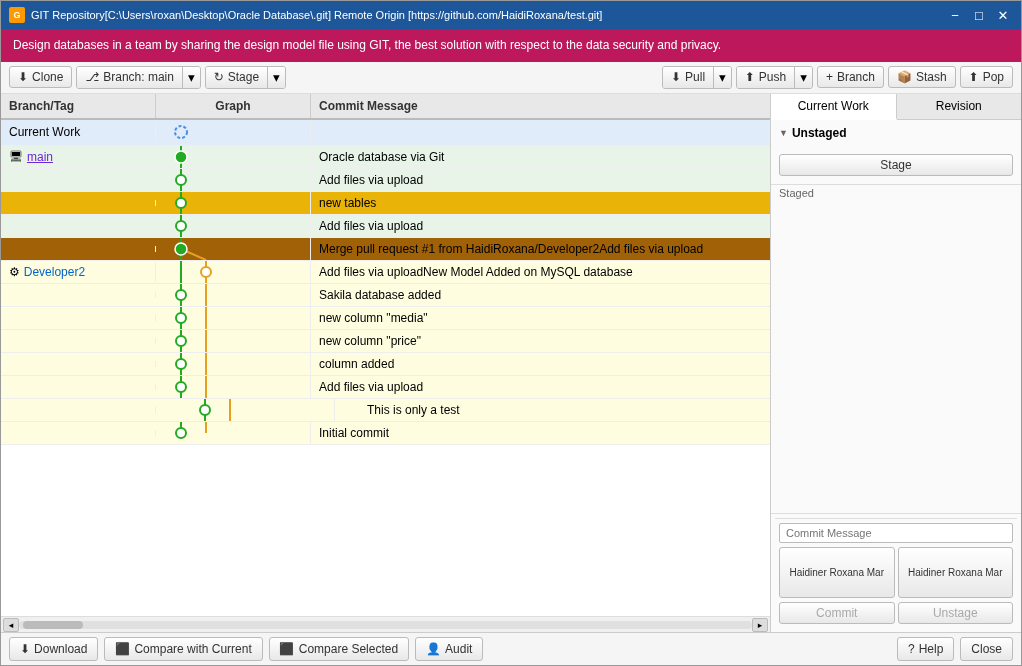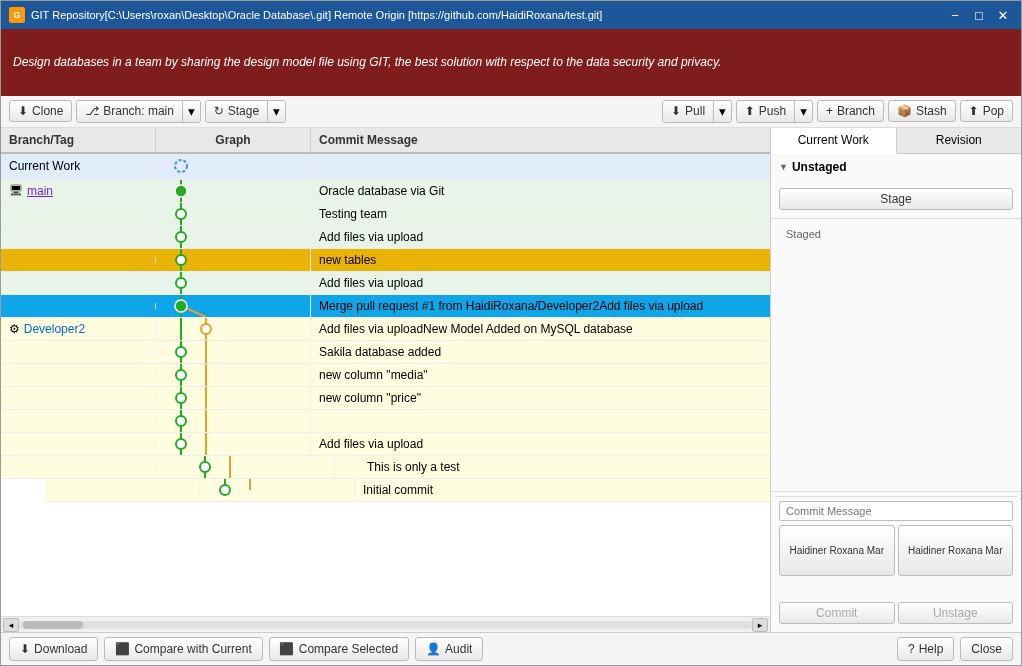--- a/index.html
+++ b/index.html
@@ -6,21 +6,21 @@
     body { font-family: 'Segoe UI', Arial, sans-serif; font-size: 12px; background: #f0f0f0; width: 1022px; height: 666px; overflow: hidden; }
 
     .window { width: 1022px; height: 666px; display: flex; flex-direction: column; background: #fff; border: 1px solid #999; }
 
     .title-bar { background: #1e5799; color: white; padding: 4px 8px; display: flex; align-items: center; justify-content: space-between; min-height: 28px; }
     .title-bar-left { display: flex; align-items: center; gap: 6px; font-size: 12px; }
     .title-bar-icon { width: 16px; height: 16px; background: #f90; border-radius: 2px; display: flex; align-items: center; justify-content: center; font-size: 9px; color: white; font-weight: bold; flex-shrink: 0; }
     .title-bar-controls { display: flex; gap: 4px; }
     .title-bar-btn { width: 20px; height: 20px; background: none; border: none; color: white; cursor: pointer; font-size: 13px; display: flex; align-items: center; justify-content: center; }
 
-    .subtitle-bar { background: #7f1d1d; color: white; padding: 25px 12px; font-size: 12px; line-height: 1.4; font-style: italic; }
+    .subtitle-bar { background: #be185d; color: white; padding: 8px 12px; font-size: 12px; line-height: 1.4; }
 
     .toolbar { background: #f5f5f5; border-bottom: 1px solid #ddd; padding: 4px 8px; display: flex; align-items: center; gap: 4px; }
     .btn { display: flex; align-items: center; gap: 4px; padding: 3px 8px; border: 1px solid #bbb; background: linear-gradient(to bottom, #fff, #e8e8e8); border-radius: 3px; cursor: pointer; font-size: 12px; color: #333; white-space: nowrap; }
     .btn-split { display: flex; align-items: stretch; border: 1px solid #bbb; border-radius: 3px; overflow: hidden; }
     .btn-split .btn-main { border: none; border-radius: 0; border-right: 1px solid #bbb; }
     .btn-split .btn-arrow { border: none; border-radius: 0; padding: 3px 5px; background: linear-gradient(to bottom, #fff, #e8e8e8); cursor: pointer; }
     .toolbar-spacer { flex: 1; }
 
     .main-content { display: flex; flex: 1; overflow: hidden; }
 
@@ -50,29 +50,29 @@
     .right-tab.active { background: #fff; border-bottom: 2px solid #fff; margin-bottom: -1px; }
     .right-tab:last-child { border-right: none; }
 
     .unstaged-section { padding: 4px; }
     .tree-item { display: flex; align-items: center; gap: 4px; padding: 2px 4px; cursor: pointer; }
     .tree-arrow { font-size: 9px; color: #666; }
     .checkbox-small { width: 13px; height: 13px; border: 1px solid #888; background: white; flex-shrink: 0; cursor: pointer; }
     .file-label { color: #c00; }
     .stage-btn { display: flex; align-items: center; justify-content: center; padding: 3px 12px; border: 1px solid #bbb; background: linear-gradient(to bottom, #fff, #e8e8e8); border-radius: 3px; cursor: pointer; font-size: 12px; color: #333; width: 100%; margin: 4px 0; }
 
-    .staged-section { padding: 7px; border-top: 1px solid #ddd; }
+    .staged-section { padding: 0; border-top: 1px solid #ddd; }
     .staged-label { padding: 2px 8px; color: #666; font-size: 11px; }
 
     .commit-section { padding: 4px; border-top: 1px solid #ddd; flex: 0; }
     .commit-msg-input { width: 100%; border: 1px solid #bbb; padding: 3px 6px; font-size: 11px; color: #aaa; margin-bottom: 4px; background: white; border-radius: 2px; }
     .commit-author-row { display: flex; gap: 3px; margin-bottom: 4px; }
     .author-btn { flex: 1; padding: 19px 4px; border: 1px solid #bbb; background: linear-gradient(to bottom, #fff, #e8e8e8); border-radius: 3px; cursor: pointer; font-size: 10px; color: #333; text-align: center; white-space: nowrap; overflow: hidden; text-overflow: ellipsis; }
     .commit-action-row { display: flex; gap: 3px; }
-    .commit-action-btn { flex: 1; padding: 3px 6px; border: 1px solid #bbb; background: linear-gradient(to bottom, #fff, #e8e8e8); border-radius: 3px; cursor: pointer; font-size: 12px; color: #333; text-align: center; margin-top: 22px; }
+    .commit-action-btn { flex: 1; padding: 3px 6px; border: 1px solid #bbb; background: linear-gradient(to bottom, #fff, #e8e8e8); border-radius: 3px; cursor: pointer; font-size: 12px; color: #333; text-align: center; }
     .commit-action-btn.disabled { color: #aaa; cursor: default; }
 
     .bottom-bar { border-top: 1px solid #ccc; padding: 4px 8px; display: flex; align-items: center; gap: 6px; background: #f5f5f5; }
     .bottom-btn { display: flex; align-items: center; gap: 4px; padding: 4px 10px; border: 1px solid #bbb; background: linear-gradient(to bottom, #fff, #e8e8e8); border-radius: 3px; cursor: pointer; font-size: 12px; color: #333; }
     .bottom-spacer { flex: 1; }
 
     .scrollbar-row { height: 16px; background: #f0f0f0; border-top: 1px solid #ddd; display: flex; align-items: center; padding: 0 2px; }
     .scrollbar-track { flex: 1; height: 8px; background: #e0e0e0; border-radius: 4px; position: relative; }
     .scrollbar-thumb { width: 60px; height: 8px; background: #bbb; border-radius: 4px; position: absolute; left: 4px; }
     .scroll-arrow { width: 16px; height: 14px; background: #ddd; border: 1px solid #bbb; border-radius: 2px; display: flex; align-items: center; justify-content: center; cursor: pointer; font-size: 9px; }
@@ -179,73 +179,61 @@
             <svg width="155" height="22">
               <line x1="25" y1="0" x2="25" y2="22" stroke="#22aa22" stroke-width="2"></line>
               <circle cx="25" cy="11" r="6" fill="#22aa22" stroke="white" stroke-width="1.5"></circle>
             </svg>
           </div>
           <div class="cell-commit">
             <span>Oracle database via Git</span>
           </div>
         </div>
 
+
         <div class="table-row" style="background:#e8f4e8;">
           <div class="cell-branch"></div>
           <div class="cell-graph">
             <svg width="155" height="22">
               <line x1="25" y1="0" x2="25" y2="22" stroke="#22aa22" stroke-width="2"></line>
               <circle cx="25" cy="11" r="5" fill="white" stroke="#22aa22" stroke-width="2"></circle>
             </svg>
           </div>
           <div class="cell-commit">
-            <span>Testing team</span>
+            <span>Add files via upload</span>
+          </div>
+        </div>
+
+        <div class="table-row" style="background:#eab308;">
+          <div class="cell-branch"></div>
+          <div class="cell-graph">
+            <svg width="155" height="22">
+              <line x1="25" y1="0" x2="25" y2="22" stroke="#22aa22" stroke-width="2"></line>
+              <circle cx="25" cy="11" r="5" fill="white" stroke="#22aa22" stroke-width="2"></circle>
+            </svg>
+          </div>
+          <div class="cell-commit">
+            <span>new tables</span>
           </div>
         </div>
 
         <div class="table-row" style="background:#e8f4e8;">
           <div class="cell-branch"></div>
           <div class="cell-graph">
             <svg width="155" height="22">
               <line x1="25" y1="0" x2="25" y2="22" stroke="#22aa22" stroke-width="2"></line>
               <circle cx="25" cy="11" r="5" fill="white" stroke="#22aa22" stroke-width="2"></circle>
             </svg>
           </div>
           <div class="cell-commit">
             <span>Add files via upload</span>
           </div>
         </div>
 
-        <div class="table-row" style="background:#eab308;">
-          <div class="cell-branch"></div>
-          <div class="cell-graph">
-            <svg width="155" height="22">
-              <line x1="25" y1="0" x2="25" y2="22" stroke="#22aa22" stroke-width="2"></line>
-              <circle cx="25" cy="11" r="5" fill="white" stroke="#22aa22" stroke-width="2"></circle>
-            </svg>
-          </div>
-          <div class="cell-commit">
-            <span>new tables</span>
-          </div>
-        </div>
-
-        <div class="table-row" style="background:#e8f4e8;">
-          <div class="cell-branch"></div>
-          <div class="cell-graph">
-            <svg width="155" height="22">
-              <line x1="25" y1="0" x2="25" y2="22" stroke="#22aa22" stroke-width="2"></line>
-              <circle cx="25" cy="11" r="5" fill="white" stroke="#22aa22" stroke-width="2"></circle>
-            </svg>
-          </div>
-          <div class="cell-commit">
-            <span>Add files via upload</span>
-          </div>
-        </div>
-
-        <div class="table-row" style="background:#0ea5e9;">
+        <div class="table-row" style="background:#a16207;">
           <div class="cell-branch"></div>
           <div class="cell-graph">
             <svg width="155" height="22">
               <line x1="25" y1="0" x2="25" y2="22" stroke="#22aa22" stroke-width="2"></line>
               <line x1="50" y1="22" x2="25" y2="11" stroke="#e8a020" stroke-width="2"></line>
               <circle cx="25" cy="11" r="6" fill="#22aa22" stroke="white" stroke-width="1.5"></circle>
             </svg>
           </div>
           <div class="cell-commit">
             <span>Merge pull request #1 from HaidiRoxana/Developer2Add files via upload</span>
@@ -313,20 +301,23 @@
 
         <div class="table-row" style="background:#fffde0;">
           <div class="cell-branch"></div>
           <div class="cell-graph">
             <svg width="155" height="22">
               <line x1="25" y1="0" x2="25" y2="22" stroke="#22aa22" stroke-width="2"></line>
               <line x1="50" y1="0" x2="50" y2="22" stroke="#e8a020" stroke-width="2"></line>
               <circle cx="25" cy="11" r="5" fill="white" stroke="#22aa22" stroke-width="2"></circle>
             </svg>
           </div>
+          <div class="cell-commit">
+            <span>column added</span>
+          </div>
         </div>
 
         <div class="table-row" style="background:#fffde0;">
           <div class="cell-branch"></div>
           <div class="cell-graph">
             <svg width="155" height="22">
               <line x1="25" y1="0" x2="25" y2="22" stroke="#22aa22" stroke-width="2"></line>
               <line x1="50" y1="0" x2="50" y2="22" stroke="#e8a020" stroke-width="2"></line>
               <circle cx="25" cy="11" r="5" fill="white" stroke="#22aa22" stroke-width="2"></circle>
             </svg>
@@ -343,21 +334,21 @@
               <line x1="25" y1="0" x2="25" y2="22" stroke="#22aa22" stroke-width="2"></line>
               <line x1="50" y1="0" x2="50" y2="22" stroke="#e8a020" stroke-width="2"></line>
               <circle cx="25" cy="11" r="5" fill="white" stroke="#22aa22" stroke-width="2"></circle>
             </svg>
           </div>
           <div class="cell-commit">
             <span>This is only a test</span>
           </div>
         </div>
 
-        <div class="table-row" style="background:#fffde0;margin-left:44px;">
+        <div class="table-row" style="background:#fffde0;">
           <div class="cell-branch"></div>
           <div class="cell-graph">
             <svg width="155" height="22">
               <line x1="25" y1="0" x2="25" y2="11" stroke="#22aa22" stroke-width="2"></line>
               <line x1="50" y1="0" x2="50" y2="11" stroke="#e8a020" stroke-width="2"></line>
               <circle cx="25" cy="11" r="5" fill="white" stroke="#22aa22" stroke-width="2"></circle>
             </svg>
           </div>
           <div class="cell-commit">
             <span>Initial commit</span>

